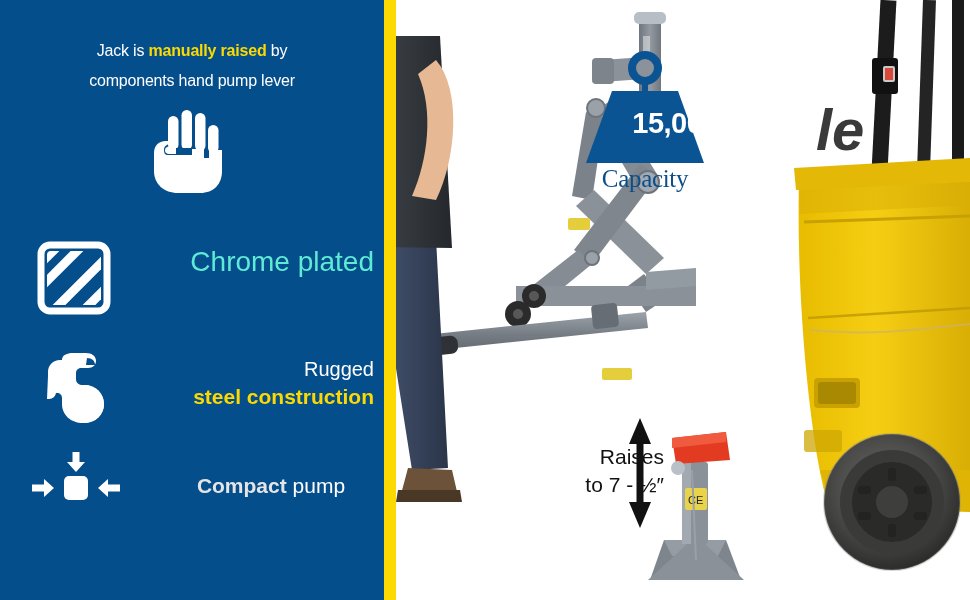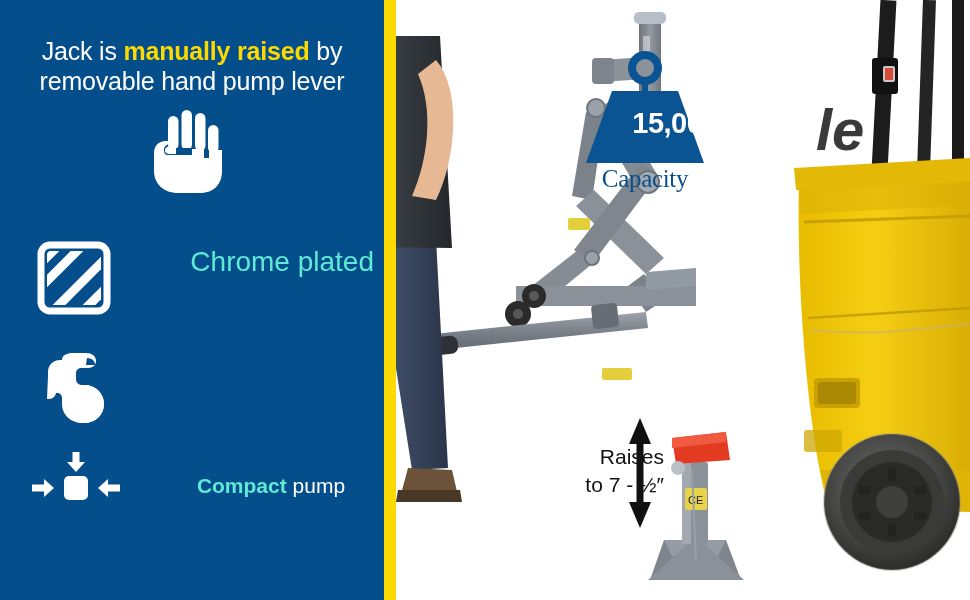--- a/index.html
+++ b/index.html
@@ -17,21 +17,21 @@
   }
   .yellow-stripe {
     position:absolute; left:384px; top:0; width:12px; height:600px;
     background:#FCD900;
   }
 
   
   .f1-text {
     position:absolute; left:16px; top:36px; width:352px;
     text-align:center; color:#ffffff;
-    font-size:25px; line-height:30px; letter-spacing:-0.2px;
+    font-size:16px; line-height:30px; letter-spacing:-0.2px;
   }
   .f1-text b { color:#FCD900; font-weight:bold; }
   .fist-icon { position:absolute; left:152px; top:108px; width:76px; height:86px; }
 
   
   .chrome-icon { position:absolute; left:38px; top:242px; width:72px; height:72px; }
   .f2-text {
     position:absolute; left:124px; top:248px; width:250px;
     text-align:right; color:#ffffff; font-size:20px; line-height:27px;
   }
@@ -44,21 +44,21 @@
     text-align:right; color:#ffffff; font-size:20px; line-height:28px;
   }
   .f3-text b { color:#FCD900; font-weight:bold; display:block; font-size:21px; }
 
   
   .compact-icon { position:absolute; left:26px; top:452px; width:100px; height:66px; }
   .f4-text {
     position:absolute; left:140px; top:473px; width:234px;
     text-align:center; color:#ffffff; font-size:21px; line-height:26px;
   }
-  .f4-text b { color:#5eead4; font-weight:bold;margin-left:28px; }
+  .f4-text b { color:#e5e5e5; font-weight:bold;margin-left:28px; }
 
   
   .photo-area {
     position:absolute; left:396px; top:0; width:574px; height:600px;
     background:#ffffff; overflow:hidden;
   }
 
   
   .capacity-badge { position:absolute; left:176px; top:55px; width:146px; height:140px; }
   .cap-num {
@@ -85,21 +85,21 @@
 </style>
 </head>
 <body>
 
 <div id="stage">
 
   <div class="blue-panel">
 
     <div class="f1-text">
       <span>Jack is </span><b>manually raised</b><span> by</span><br>
-      <span>removable hand pump lever</span>
+      <span>components hand pump lever</span>
     </div>
 
     <div class="fist-icon">
       <svg viewBox="0 0 76 86" width="76" height="86">
         <g fill="#ffffff">
           <rect x="16" y="8" width="10.5" height="34" rx="5.2"></rect>
           <rect x="29.5" y="2" width="10.5" height="40" rx="5.2"></rect>
           <rect x="43" y="5" width="10.5" height="38" rx="5.2"></rect>
           <rect x="56" y="17" width="10.5" height="28" rx="5.2"></rect>
           <path d="M14 33 C6 33 2 38 2 45 L2 63 C2 76 12 85 26 85 L48 85 C62 85 70 76 70 63 L70 42 L57 42 L57 50 L52 50 L52 41 L24 41 L24 47 L16 47 C13 47 12 45 12 42 C12 37 16 36 20 36 L24 36 L24 33 Z"></path>
@@ -136,20 +136,24 @@
         <g fill="#ffffff">
           <path d="M24 8 C24 3 29 1 35 1 L48 1 C54 1 58 4 58 9 C58 13 55 16 50 16 L44 16 C40 16 38 18 38 21 L38 27 C38 31 41 33 45 33 C57 33 66 41 66 52 C66 63 57 71 45 71 C33 71 24 63 24 52 L24 46 C24 43 22 41 19 41 C14 41 10 37 10 31 L10 20 C10 13 15 8 22 8 Z"></path>
           <path d="M36 1 C42 1 46 3 48 6 L38 10 C35 6 34 3 36 1 Z" fill="#054E8C" opacity="0"></path>
           <ellipse cx="47" cy="52" rx="19" ry="19"></ellipse>
           <path d="M10 24 C10 16 16 10 24 10 L30 10 L30 20 L24 20 C20 20 18 22 18 26 L18 40 C18 44 15 47 11 47 L9 47 Z"></path>
         </g>
         <path d="M49 6 C54 6 57 9 57 13 L48 13 Z" fill="#054E8C"></path>
       </svg>
     </div>
 
+    <div class="f3-text">
+      <span>Rugged</span>
+      <b>steel construction</b>
+    </div>
 
     <div class="compact-icon">
       <svg viewBox="0 0 100 66" width="100" height="66">
         <g fill="#ffffff">
           <rect x="38" y="24" width="24" height="24" rx="5"></rect>
 
           <rect x="46.5" y="0" width="7" height="11"></rect>
           <polygon points="41,10 59,10 50,20"></polygon>
 
           <rect x="6" y="32.5" width="13" height="7"></rect>

